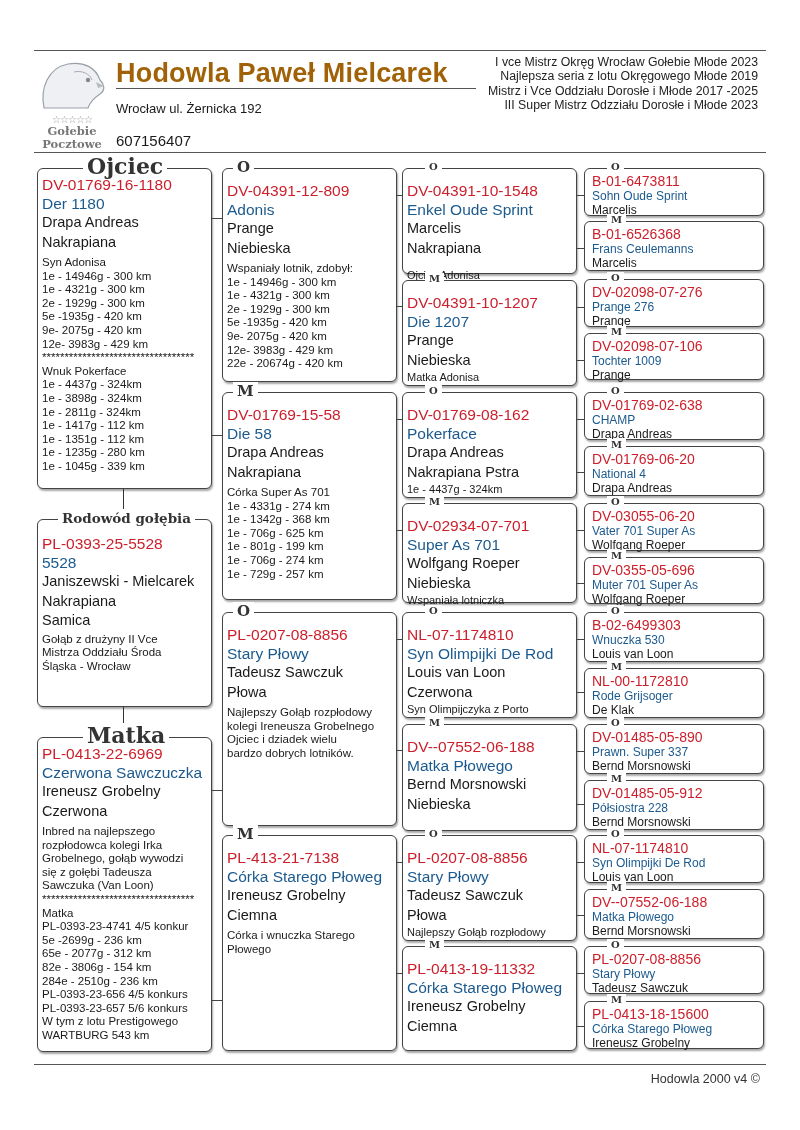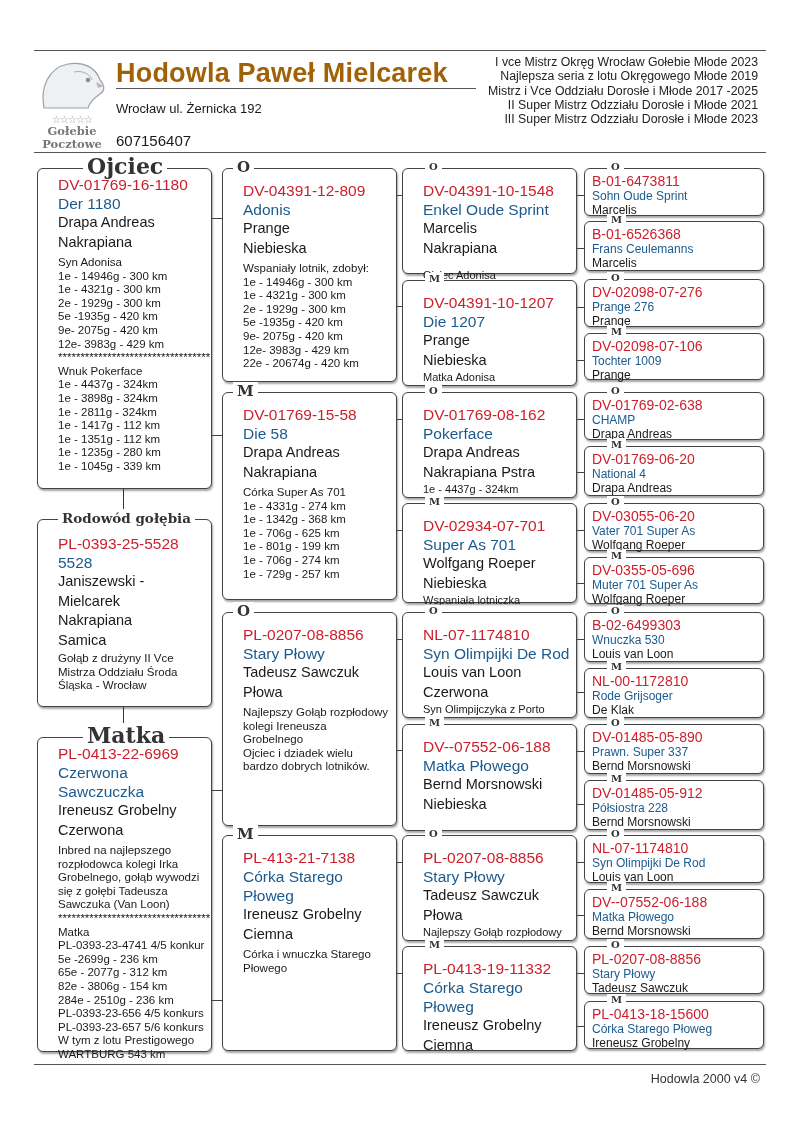--- a/index.html
+++ b/index.html
@@ -12,21 +12,21 @@
   
   .logo { left: 34px; top: 58px; width: 76px; height: 92px; }
   .logo-txt { font-family: "DejaVu Serif", serif; font-weight: bold; color: #777; font-size: 11.5px; text-align: center; line-height: 13px; }
   .stars { color: #999; font-size: 10px; letter-spacing: -1px; text-align: center; }
   .title { left: 116px; top: 58px; font-size: 27px; font-weight: bold; color: #a16207; text-underline-offset: 3px; letter-spacing: 0.2px; }
   .addr { left: 116px; top: 101px; font-size: 13px; }
   .phone { left: 116px; top: 132px; font-size: 15px; }
   .achievements { right: 42px; top: 55px; text-align: right; font-size: 12.3px; line-height: 14.3px; color: #222; }
 
   
-  .box { position: absolute; border: 1.5px solid #444; border-radius: 6px; box-shadow: 1px 2px 2px rgba(0,0,0,0.35); background: #fff; box-sizing: border-box; padding: 6px 6px 4px 20px; }
+  .box { position: absolute; border: 1.5px solid #444; border-radius: 6px; box-shadow: 1px 2px 2px rgba(0,0,0,0.35); background: #fff; box-sizing: border-box; padding: 6px 6px 4px 4px; }
   .label { position: absolute; top: -11px; left: 14px; background: #fff; padding: 0 4px; font-family: "DejaVu Serif", serif; font-weight: bold; color: #333; line-height: 18px; }
   .label-lg { font-size: 22px; top: -15px; left: 45px; line-height: 24px; }
   .label-md { font-size: 13.5px; top: -11px; left: 20px; }
   .label-sm { font-size: 15px; top: -11px; left: 10px; }
   .label-xs { font-size: 10px; top: -8px; left: 22px; line-height: 11px; }
   .ring { color: #cc1f2b; }
   .name { color: #1c5a8e; }
   .main-ring { font-size: 15.5px; line-height: 19px; }
   .main-name { font-size: 15.5px; line-height: 19px; }
   .main-txt { font-size: 14.5px; line-height: 19.5px; }
@@ -54,21 +54,20 @@
   <div class="logo-txt">Pocztowe</div>
 </div>
 <div class="abs title">Hodowla Paweł Mielcarek</div>
 <div class="hline" style="left:116px; width:360px; top:88px; border-top-width:1px;"></div>
 <div class="abs addr">Wrocław ul. Żernicka 192</div>
 <div class="abs phone">607156407</div>
 <div class="abs achievements">
   <div>I vce Mistrz Okręg Wrocław Gołebie Młode 2023</div>
   <div>Najlepsza seria z lotu Okręgowego Młode 2019</div>
   <div>Mistrz i Vce Oddziału Dorosłe i Młode  2017 -2025</div>
-  <div>II Super Mistrz Odzziału Dorosłe i Młode 2021</div>
   <div>III Super Mistrz Odzziału Dorosłe i Młode 2023</div>
 </div>
 <div class="hline" style="left:34px; width:732px; top:152px;"></div>
 
 <div class="box" style="left:37px; top:168px; width:175px; height:321px;">
   <div class="label label-lg">Ojciec</div>
   <div class="ring main-ring">DV-01769-16-1180</div>
   <div class="name main-name">Der 1180</div>
   <div class="main-txt">Drapa Andreas</div>
   <div class="main-txt">Nakrapiana</div>

